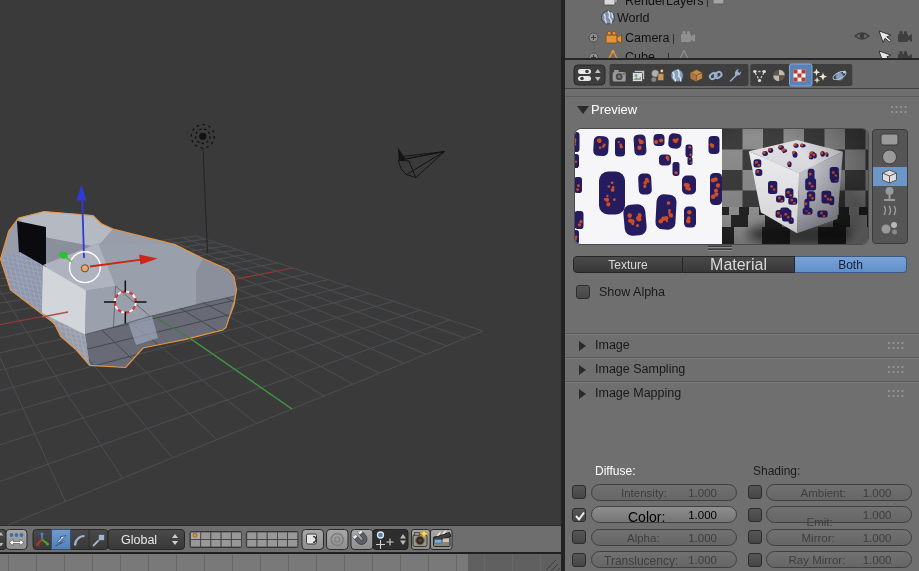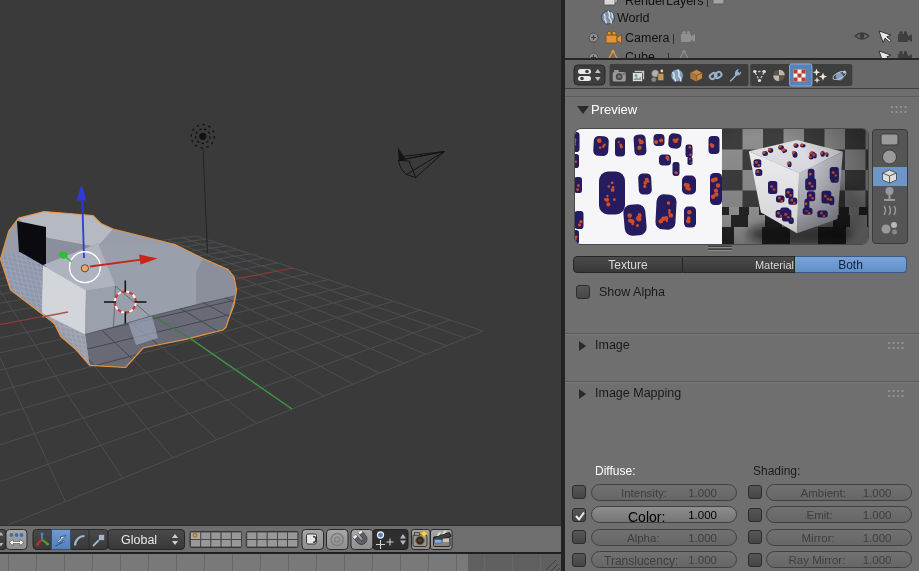--- a/index.html
+++ b/index.html
@@ -831,32 +831,48 @@
         <circle cx="21" cy="95" r="3" fill="#b8b8b8"></circle>
         <circle cx="21.5" cy="102" r="2.5" fill="#888"></circle>
 </svg>
     </div>
 <svg width="30" height="8" class="abs" style="left:705px;top:245px">
       <path d="M3,1.5 h24 M3,4.5 h24" stroke="#3d3d3d" stroke-width="1.8"></path>
       <path d="M3,2.5 h24 M3,5.5 h24" stroke="#9a9a9a" stroke-width="0.8"></path>
     </svg>
 <div class="abs" style="left:573px;top:256px;width:334px;height:17px">
 <div class="abs" style="left:0;top:0;width:110px;height:17px;background:linear-gradient(#4a4a4a,#383838);border:1px solid #262626;border-radius:4px 0 0 4px;color:#d8d8d8;font-size:12px;text-align:center;line-height:16px">Texture</div>
-<div class="abs" style="left:110px;top:0;width:112px;height:17px;background:linear-gradient(#4a4a4a,#383838);border:1px solid #262626;border-left:none;color:#d8d8d8;font-size:11px;text-align:right;line-height:16px">Material</div>
+<div class="abs" style="left:110px;top:0;width:112px;height:17px;background:linear-gradient(#4a4a4a,#383838);border:1px solid #262626;border-left:none;color:#d8d8d8;font-size:16px;text-align:center;line-height:16px">Material</div>
 <div class="abs" style="left:222px;top:0;width:112px;height:17px;background:linear-gradient(#7aa3d8,#6090c8);border:1px solid #3a5a84;border-left:none;border-radius:0 4px 4px 0;color:#10223e;font-size:12px;text-align:center;line-height:16px">Both</div>
 </div>
 <div class="abs" style="left:576px;top:284.5px;width:14px;height:14px;background:linear-gradient(#565656,#464646);border:1px solid #2c2c2c;border-radius:3px">
       <svg width="14" height="14" style="position:absolute;left:0;top:0"></svg>
     </div>
 <span class="abs" style="left:599px;top:284.5px;font-size:12.5px;color:#1a1a1a">Show Alpha</span>
     <div class="abs" style="left:565px;top:332.5px;width:354px;height:24px;border-top:1px solid #585858;box-shadow:inset 0 1px 0 #7c7c7c">
 <svg width="354" height="24" style="position:absolute">
         <path d="M14,7 L21,12 L14,17 Z" fill="#2a2a2a"></path>
       </svg>
 <span style="position:absolute;left:30px;top:4px;font-size:12.5px;color:#191919">Image</span>
+<svg width="20" height="10" style="position:absolute;right:12px;top:7px">
+        <circle cx="2.0" cy="2" r="1.1" fill="#999"></circle>
+        <circle cx="2.0" cy="7" r="1.1" fill="#999"></circle>
+        <circle cx="6.5" cy="2" r="1.1" fill="#999"></circle>
+        <circle cx="6.5" cy="7" r="1.1" fill="#999"></circle>
+        <circle cx="11.0" cy="2" r="1.1" fill="#999"></circle>
+        <circle cx="11.0" cy="7" r="1.1" fill="#999"></circle>
+        <circle cx="15.5" cy="2" r="1.1" fill="#999"></circle>
+        <circle cx="15.5" cy="7" r="1.1" fill="#999"></circle>
+      </svg>
+</div>
+    <div class="abs" style="left:565px;top:356.5px;width:354px;height:24px;border-top:1px solid #585858;box-shadow:inset 0 1px 0 #7c7c7c">
+<svg width="354" height="24" style="position:absolute">
+        <path d="M14,7 L21,12 L14,17 Z" fill="#2a2a2a"></path>
+      </svg>
+<span style="position:absolute;left:30px;top:4px;font-size:12.5px;color:#191919">Image Sampling</span>
 <svg width="20" height="10" style="position:absolute;right:12px;top:7px">
         <circle cx="2.0" cy="2" r="1.1" fill="#999"></circle>
         <circle cx="2.0" cy="7" r="1.1" fill="#999"></circle>
         <circle cx="6.5" cy="2" r="1.1" fill="#999"></circle>
         <circle cx="6.5" cy="7" r="1.1" fill="#999"></circle>
         <circle cx="11.0" cy="2" r="1.1" fill="#999"></circle>
         <circle cx="11.0" cy="7" r="1.1" fill="#999"></circle>
         <circle cx="15.5" cy="2" r="1.1" fill="#999"></circle>
         <circle cx="15.5" cy="7" r="1.1" fill="#999"></circle>
       </svg>
@@ -899,21 +915,21 @@
       </svg>
     </div>
     <div class="abs" style="left:591px;top:506.0px;width:146px;height:17px;background:linear-gradient(#8e8e8e,#757575);border:1px solid #404040;border-radius:9px">
 <span style="position:absolute;left:36px;top:2px;font-size:14px;color:#000">Color:</span>
 <span style="position:absolute;right:19px;top:2px;font-size:11.5px;color:#000">1.000</span>
     </div>
     <div class="abs" style="left:748px;top:507.5px;width:14px;height:14px;background:linear-gradient(#565656,#464646);border:1px solid #2c2c2c;border-radius:3px">
       <svg width="14" height="14" style="position:absolute;left:0;top:0"></svg>
     </div>
     <div class="abs" style="left:765.5px;top:506.0px;width:146px;height:17px;background:linear-gradient(#717171,#666666);border:1px solid #404040;border-radius:9px">
-<span style="position:absolute;left:40px;top:2px;font-size:11.5px;color:#3e3e3e">Emit:</span>
+<span style="position:absolute;left:40px;top:9px;font-size:11.5px;color:#3e3e3e">Emit:</span>
 <span style="position:absolute;right:19px;top:2px;font-size:11.5px;color:#3e3e3e">1.000</span>
     </div>
     <div class="abs" style="left:572px;top:530px;width:14px;height:14px;background:linear-gradient(#565656,#464646);border:1px solid #2c2c2c;border-radius:3px">
       <svg width="14" height="14" style="position:absolute;left:0;top:0"></svg>
     </div>
     <div class="abs" style="left:591px;top:528.5px;width:146px;height:17px;background:linear-gradient(#717171,#666666);border:1px solid #404040;border-radius:9px">
 <span style="position:absolute;left:35px;top:2px;font-size:11.5px;color:#3e3e3e">Alpha:</span>
 <span style="position:absolute;right:19px;top:2px;font-size:11.5px;color:#3e3e3e">1.000</span>
     </div>
     <div class="abs" style="left:748px;top:530px;width:14px;height:14px;background:linear-gradient(#565656,#464646);border:1px solid #2c2c2c;border-radius:3px">

